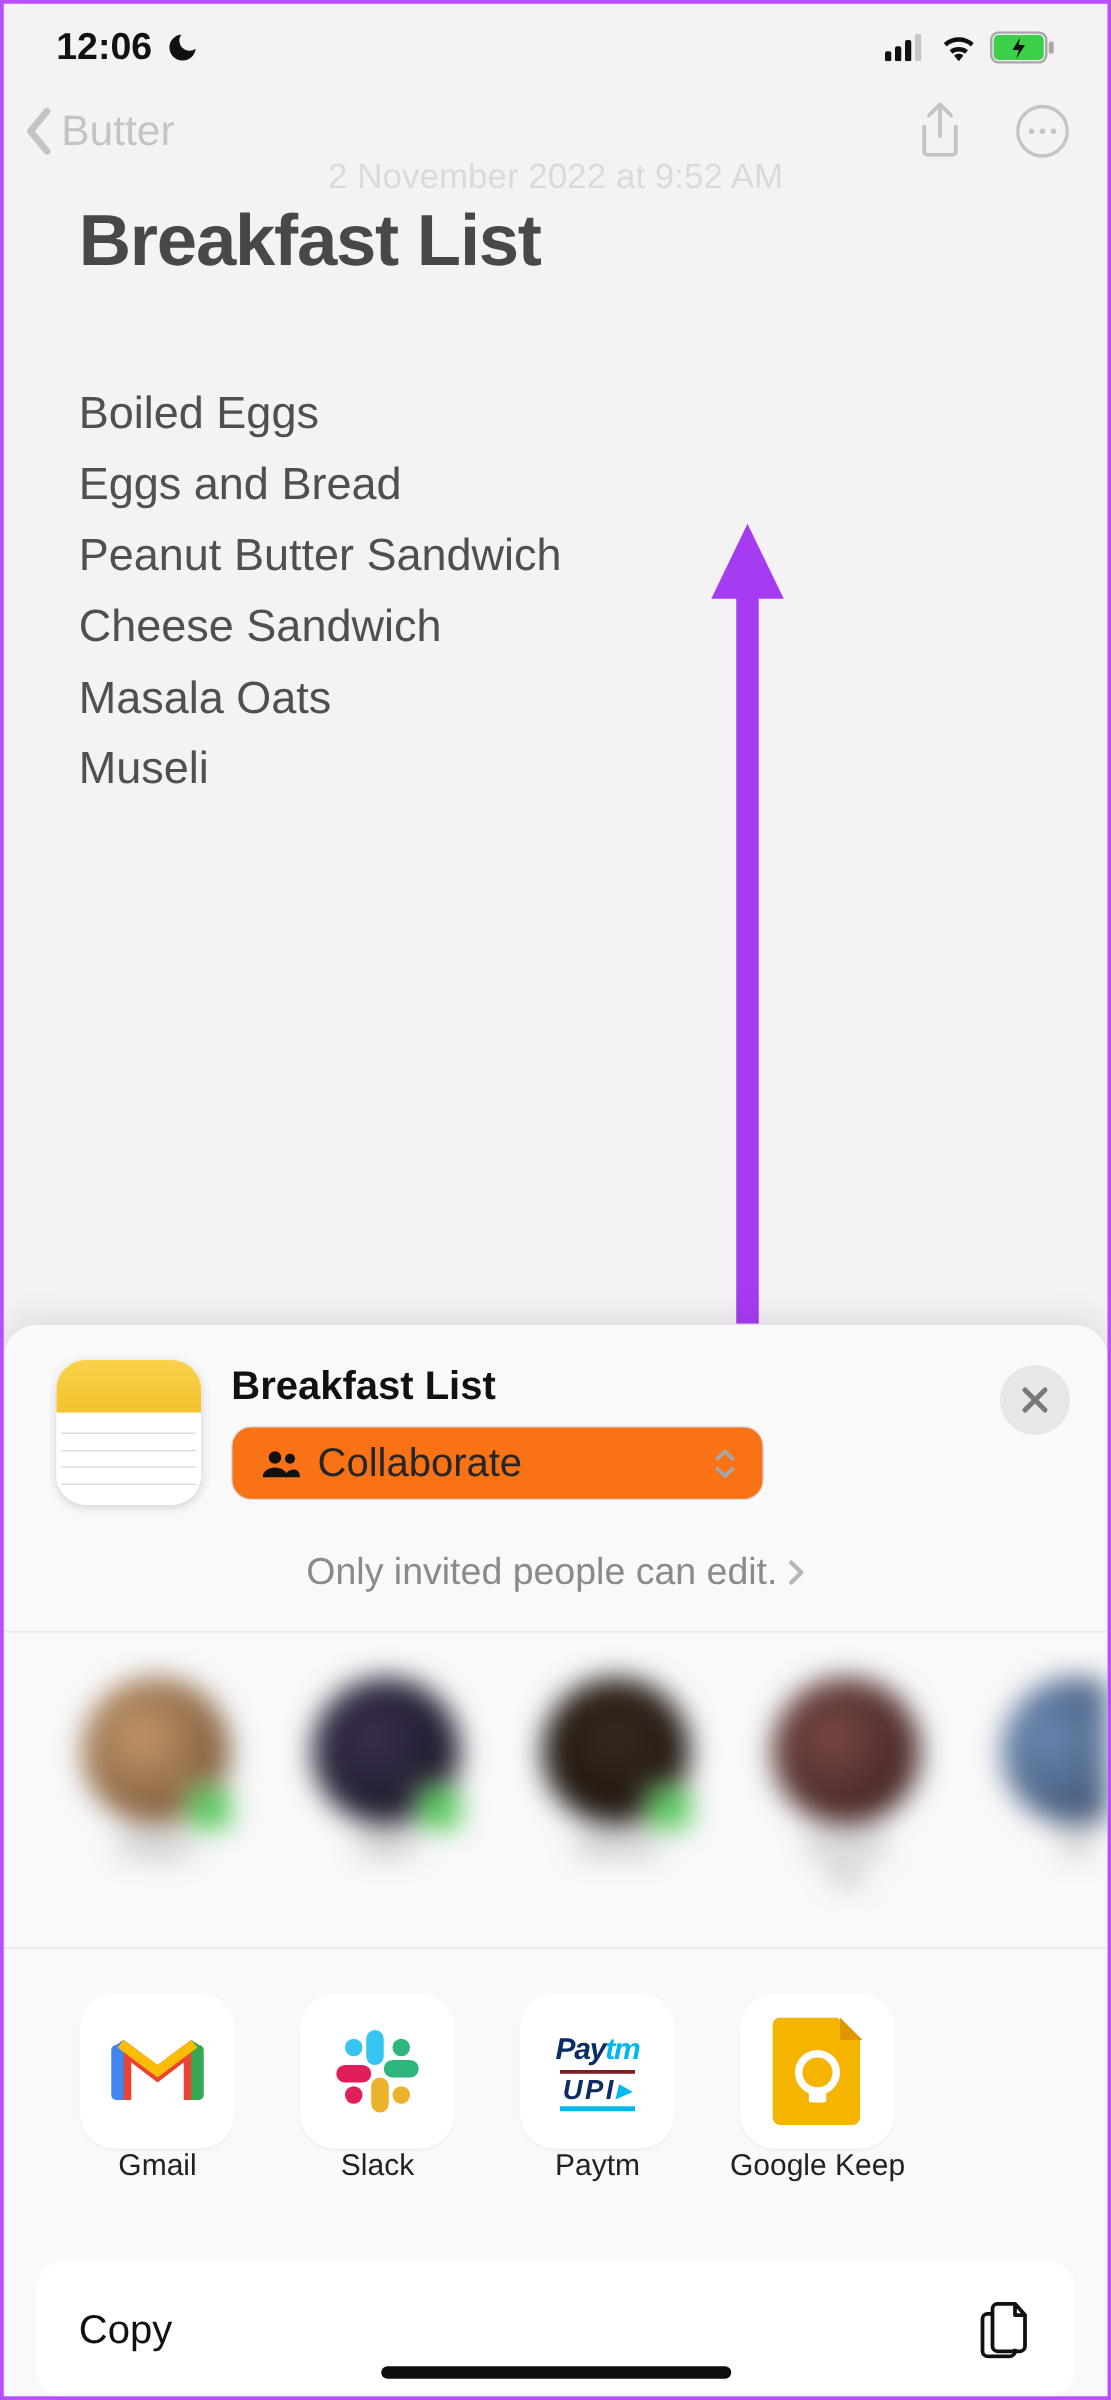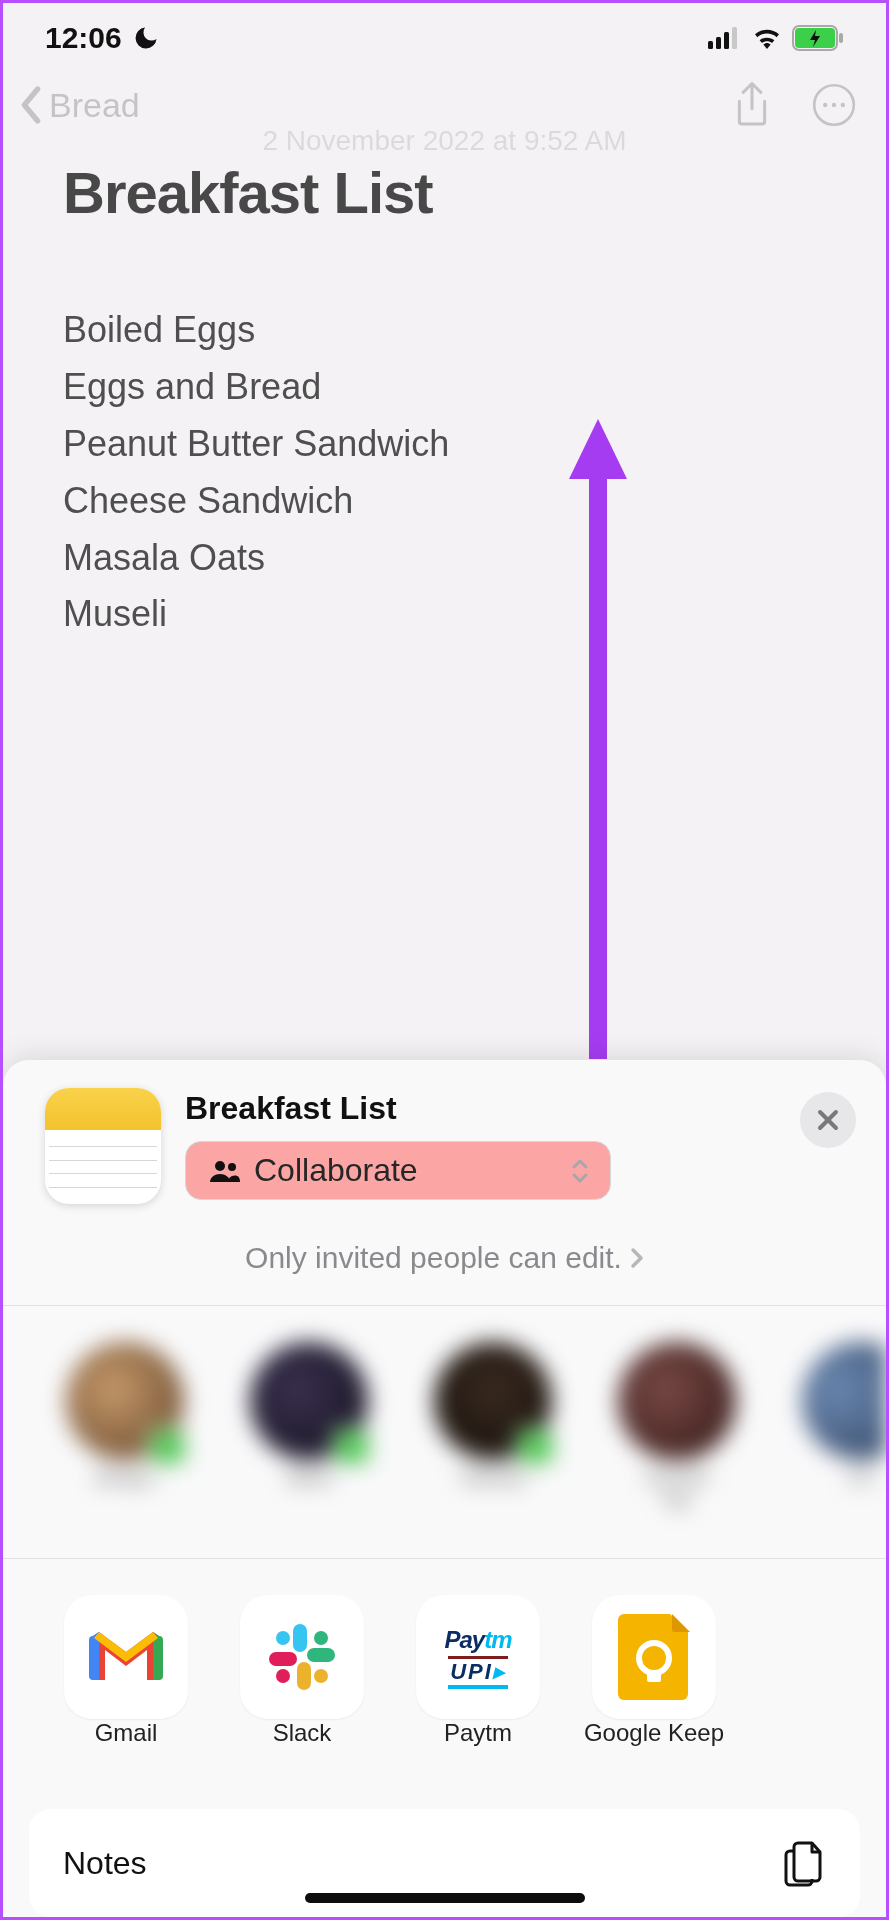--- a/index.html
+++ b/index.html
@@ -144,21 +144,21 @@
     color: #111;
   }
   .collab-select {
     display: flex;
     align-items: center;
     gap: 14px;
     border: 1.5px solid #d8d8da;
     border-radius: 16px;
     padding: 10px 20px 10px 24px;
     width: 426px;
-    background: #fca5a5;
+    background: #f97316;
   }
   .collab-select .label {
     font-size: 32px;
     color: #262626;
     flex: 1;
   }
   .close-btn {
     width: 56px;
     height: 56px;
     border-radius: 50%;
@@ -301,21 +301,21 @@
       <path d="M24 5l-6 10h5l-2 7 7-11h-5z" fill="#111"></path>
     </svg>
   </div>
 </div>
 
 <div class="nav-bar">
   <div class="nav-back">
     <svg width="28" height="40" viewBox="0 0 18 30" fill="none" stroke="#3a3a3a" stroke-width="4" stroke-linecap="round" stroke-linejoin="round">
       <polyline points="14,3 4,15 14,27"></polyline>
     </svg>
-    <span>Bread</span>
+    <span>Butter</span>
   </div>
   <div class="nav-actions">
     <svg width="40" height="48" viewBox="0 0 30 38" fill="none" stroke="#3a3a3a" stroke-width="2.4" stroke-linecap="round" stroke-linejoin="round">
       <path d="M15 2v20M8 9l7-7 7 7"></path>
       <path d="M5 16v16a2 2 0 0 0 2 2h16a2 2 0 0 0 2-2V16"></path>
     </svg>
     <svg width="44" height="44" viewBox="0 0 40 40" fill="none" stroke="#3a3a3a" stroke-width="2.4">
       <circle cx="20" cy="20" r="18"></circle>
       <circle cx="12" cy="20" r="2" fill="#3a3a3a" stroke="none"></circle>
       <circle cx="20" cy="20" r="2" fill="#3a3a3a" stroke="none"></circle>
@@ -459,21 +459,21 @@
           <circle cx="36" cy="44" r="15" fill="none" stroke="#fff" stroke-width="6"></circle>
           <rect x="29" y="56" width="14" height="12" rx="2" fill="#fff"></rect>
         </svg>
       </div>
       <div class="app-name">Google Keep</div>
     </div>
   </div>
 
   <div class="action-list">
     <div class="action-item">
-      <span>Notes</span>
+      <span>Copy</span>
       <svg width="44" height="48" viewBox="0 0 44 48" fill="none" stroke="#111" stroke-width="3" stroke-linejoin="round">
         <path d="M16 4h14l8 9v25a4 4 0 0 1-4 4H16a4 4 0 0 1-4-4V8a4 4 0 0 1 4-4z"></path>
         <path d="M30 4v9h8"></path>
         <path d="M12 12H8a4 4 0 0 0-4 4v26a4 4 0 0 0 4 4h18a4 4 0 0 0 4-4v-2"></path>
       </svg>
     </div>
   </div>
 
   <div class="home-indicator"></div>
 </div>

